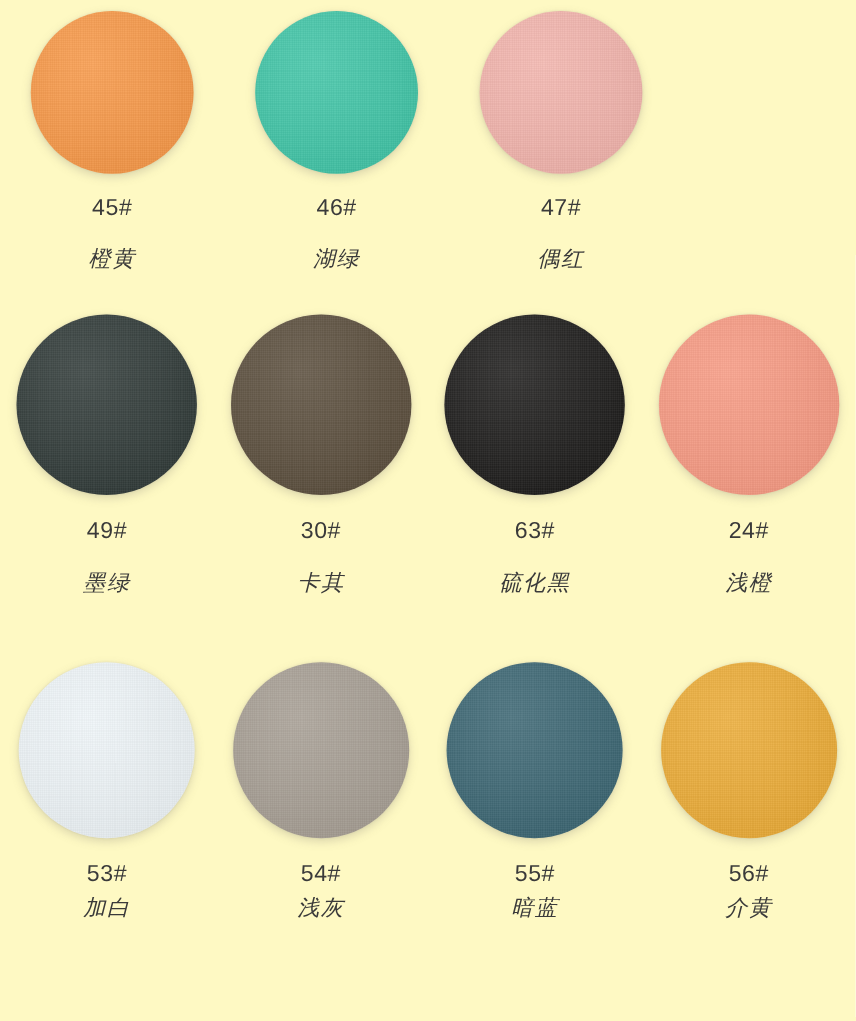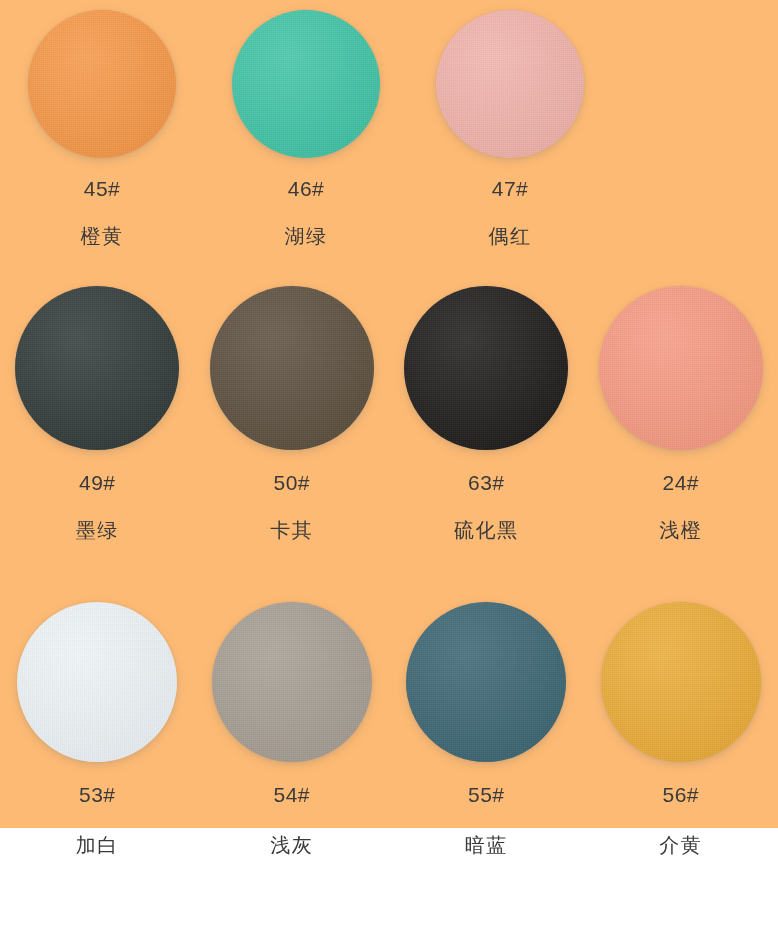--- a/index.html
+++ b/index.html
@@ -3,23 +3,23 @@
 <meta charset="utf-8">
 <style>
   * { margin:0; padding:0; box-sizing:border-box; }
   html, body {
     width:778px; height:928px;
     background:#ffffff;
     font-family:"Liberation Sans","DejaVu Sans",sans-serif;
     overflow:hidden;
   }
   #swatch-chart {
-    width:778px; height:828px;
+    width:778px; height:928px;
     position:relative;
-    background:#fdba74;
+    background:#fef9c3;
   }
   .swatch-row {
     display:flex;
     width:778px;
     justify-content:flex-start;
     align-items:flex-start;
   }
   .swatch-row.row-0 { height:268px; padding-top:10px; }
   .swatch-row.row-1 { height:318px; padding-top:18px; }
   .swatch-row.row-2 { height:330px; padding-top:16px; }
@@ -80,27 +80,28 @@
     line-height:1;
     white-space:nowrap;
   }
   .swatch-name {
     font-size:20px;
     color:#3a3a3a;
     letter-spacing:1.5px;
     font-weight:400;
     line-height:1;
     white-space:nowrap;
+    font-style:italic;
   }
   .row-0 .swatch-code { margin-top:20px; }
   .row-0 .swatch-name { margin-top:27px; }
   .row-1 .swatch-code { margin-top:22px; }
   .row-1 .swatch-name { margin-top:27px; }
   .row-2 .swatch-code { margin-top:22px; }
-  .row-2 .swatch-name { margin-top:30px; }
+  .row-2 .swatch-name { margin-top:11px; }
 </style>
 </head>
 <body>
 
 <div id="swatch-chart">
 
   <div class="swatch-row row-0">
     <div class="swatch-cell">
       <div class="swatch-disc-wrap">
         <div class="swatch-disc" style="background-color: rgb(248, 154, 74);"></div>
@@ -129,21 +130,21 @@
       <div class="swatch-disc-wrap">
         <div class="swatch-disc" style="background-color: rgb(51, 61, 59);"></div>
       </div>
       <div class="swatch-code">49#</div>
       <div class="swatch-name">墨绿</div>
     </div>
     <div class="swatch-cell">
       <div class="swatch-disc-wrap">
         <div class="swatch-disc" style="background-color: rgb(94, 81, 64);"></div>
       </div>
-      <div class="swatch-code">50#</div>
+      <div class="swatch-code">30#</div>
       <div class="swatch-name">卡其</div>
     </div>
     <div class="swatch-cell">
       <div class="swatch-disc-wrap">
         <div class="swatch-disc" style="background-color: rgb(32, 31, 30);"></div>
       </div>
       <div class="swatch-code">63#</div>
       <div class="swatch-name">硫化黑</div>
     </div>
     <div class="swatch-cell">

